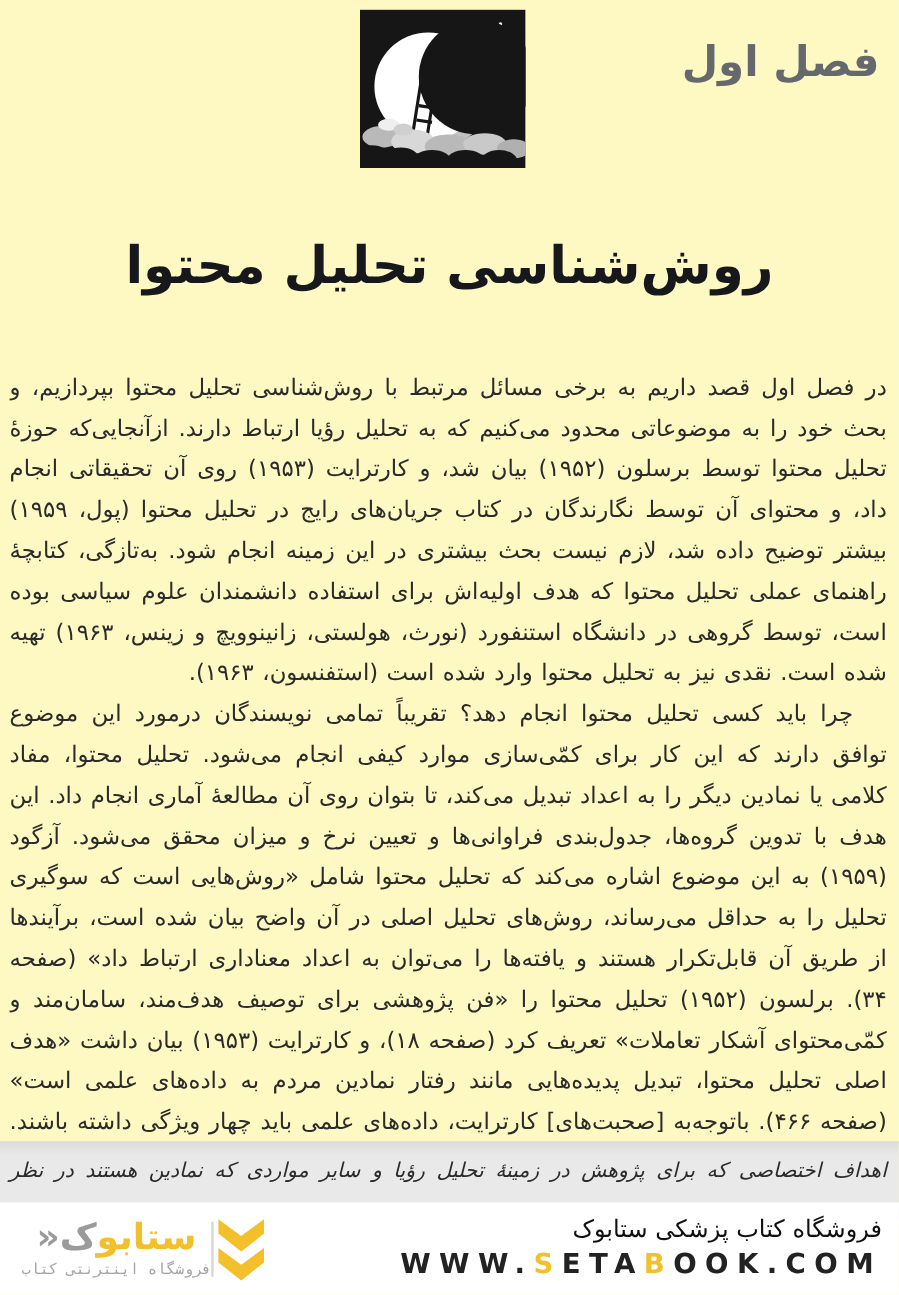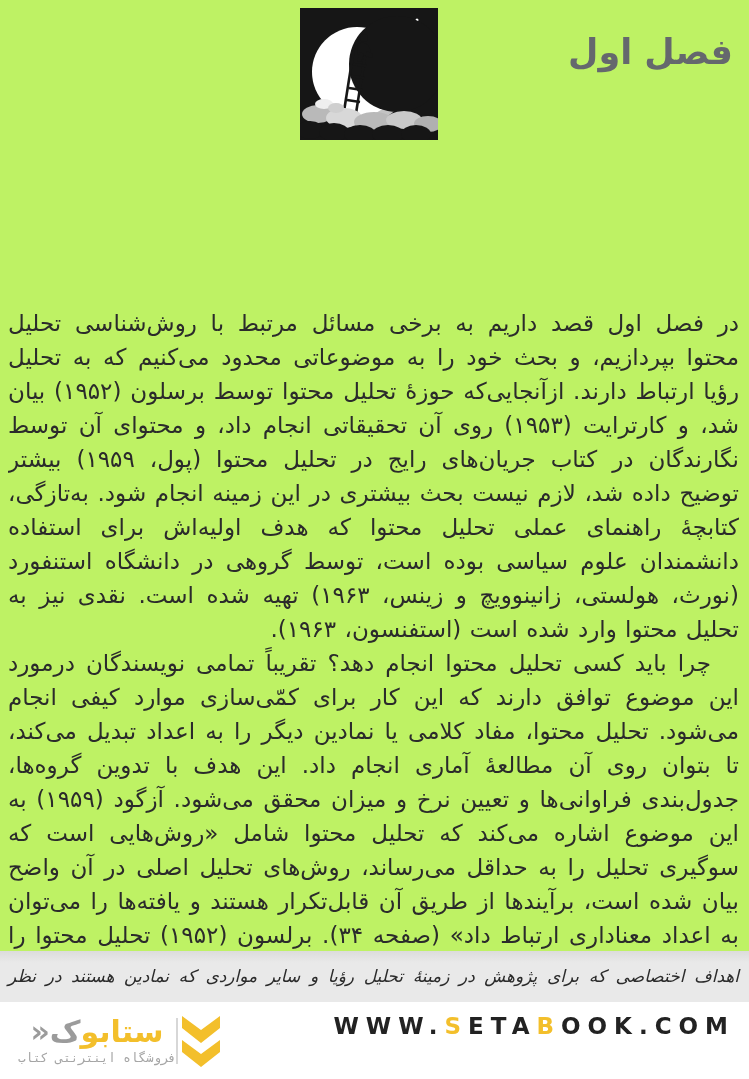--- a/index.html
+++ b/index.html
@@ -3,21 +3,21 @@
 <meta charset="utf-8">
 <style>
   html,body{margin:0;padding:0;}
   body{
     width:749px;height:1079px;
     background:#ffffff;
     font-family:"DejaVu Sans",sans-serif;
     overflow:hidden;
     position:relative;
   }
-  .page{position:absolute;inset:0;background:#bef264;}
+  .page{position:absolute;inset:0;background:#fef9c3;}
 
   
   .chapter-label{
     position:absolute;top:32px;right:16px;
     direction:rtl;
     font-size:35px;font-weight:bold;
     color:#65686d;
     letter-spacing:0;
   }
 
@@ -34,21 +34,21 @@
     direction:rtl;text-align:center;
     font-size:43px;font-weight:bold;color:#17181c;
   }
 
   
   .body-text{
     position:absolute;top:306px;left:8px;right:10px;
     height:646px;overflow:hidden;
     direction:rtl;
     text-align:justify;
-    font-size:23px;line-height:34px;
+    font-size:19px;line-height:34px;
     color:#2b2b2b;
     word-spacing:1px;
   }
   .body-text p{margin:0;}
   .body-text p.indent{text-indent:28px;}
 
   
   .partial-strip{
     position:absolute;top:951px;left:0;right:0;height:65px;
     background:linear-gradient(#dcdcdc, #e9e9e9 18%, #e9e9e9);
@@ -150,20 +150,21 @@
         <ellipse cx="34" cy="124" rx="15" ry="9" fill="#161616"></ellipse>
         <ellipse cx="60" cy="126" rx="16" ry="9" fill="#161616"></ellipse>
         <ellipse cx="88" cy="126" rx="16" ry="9" fill="#161616"></ellipse>
         <ellipse cx="116" cy="126" rx="15" ry="9" fill="#161616"></ellipse>
         <ellipse cx="24" cy="96" rx="9" ry="5" fill="#efefef"></ellipse>
         <ellipse cx="36" cy="100" rx="8" ry="5" fill="#cfcfcf"></ellipse>
       </g>
     </svg>
   </div>
 
+  <h1 class="page-title">روش‌شناسی تحلیل محتوا</h1>
 
   <div class="body-text">
     <p>در فصل اول قصد داریم به برخی مسائل مرتبط با روش‌شناسی تحلیل محتوا بپردازیم، و بحث خود را به موضوعاتی محدود می‌کنیم که به تحلیل رؤیا ارتباط دارند. ازآنجایی‌که حوزهٔ تحلیل محتوا توسط برسلون (۱۹۵۲) بیان شد، و کارترایت (۱۹۵۳) روی آن تحقیقاتی انجام داد، و محتوای آن توسط نگارندگان در کتاب جریان‌های رایج در تحلیل محتوا (پول، ۱۹۵۹) بیشتر توضیح داده شد، لازم نیست بحث بیشتری در این زمینه انجام شود. به‌تازگی، کتابچهٔ راهنمای عملی تحلیل محتوا که هدف اولیه‌اش برای استفاده دانشمندان علوم سیاسی بوده است، توسط گروهی در دانشگاه استنفورد (نورث، هولستی، زانینوویچ و زینس، ۱۹۶۳) تهیه شده است. نقدی نیز به تحلیل محتوا وارد شده است (استفنسون، ۱۹۶۳).</p>
     <p class="indent">چرا باید کسی تحلیل محتوا انجام دهد؟ تقریباً تمامی نویسندگان درمورد این موضوع توافق دارند که این کار برای کمّی‌سازی موارد کیفی انجام می‌شود. تحلیل محتوا، مفاد کلامی یا نمادین دیگر را به اعداد تبدیل می‌کند، تا بتوان روی آن مطالعهٔ آماری انجام داد. این هدف با تدوین گروه‌ها، جدول‌بندی فراوانی‌ها و تعیین نرخ و میزان محقق می‌شود. آزگود (۱۹۵۹) به این موضوع اشاره می‌کند که تحلیل محتوا شامل «روش‌هایی است که سوگیری تحلیل را به حداقل می‌رساند، روش‌های تحلیل اصلی در آن واضح بیان شده است، برآیندها از طریق آن قابل‌تکرار هستند و یافته‌ها را می‌توان به اعداد معناداری ارتباط داد» (صفحه ۳۴). برلسون (۱۹۵۲) تحلیل محتوا را «فن پژوهشی برای توصیف هدف‌مند، سامان‌مند و کمّی‌محتوای آشکار تعاملات» تعریف کرد (صفحه ۱۸)، و کارترایت (۱۹۵۳) بیان داشت «هدف اصلی تحلیل محتوا، تبدیل پدیده‌هایی مانند رفتار نمادین مردم به داده‌های علمی است» (صفحه ۴۶۶). باتوجه‌به [صحبت‌های] کارترایت، داده‌های علمی باید چهار ویژگی داشته باشند. این موارد عبارت‌اند از: (۱) عینی و قابل‌تکرار بودن، (۲) قابل اندازه‌گیری و کمّی‌سازی کردن، (۳) معناداری قابل‌توجه داشتن، چه به‌صورت «بنیادی» و چه به‌صورت «کاربردی» در نظریه سامان‌مند و (۴) تعمیم‌پذیر بودن.</p>
   </div>
 
   <div class="partial-strip">
     <p>اهداف اختصاصی که برای پژوهش در زمینهٔ تحلیل رؤیا و سایر مواردی که نمادین هستند در نظر</p>
   </div>
 
@@ -177,17 +178,18 @@
         <div class="brand-tagline">فروشگاه اینترنتی کتاب</div>
       </div>
       <div class="brand-divider"></div>
       <svg class="brand-icon" viewBox="0 0 46 54" xmlns="http://www.w3.org/2000/svg">
         <path d="M4 2 L23 16 L42 2 L42 14 L23 29 L4 14 Z" fill="#f3bf2b"></path>
         <path d="M4 26 L23 40 L42 26 L42 38 L23 53 L4 38 Z" fill="#f3bf2b"></path>
       </svg>
     </div>
 
     <div class="footer-right">
+      <div class="store-name">فروشگاه کتاب پزشکی ستابوک</div>
       <div class="website"><span>WWW.</span><span class="gold">S</span><span>ETA</span><span class="gold">B</span><span>OOK.COM</span></div>
     </div>
 
   </div>
 </div>
 
 </body></html>

